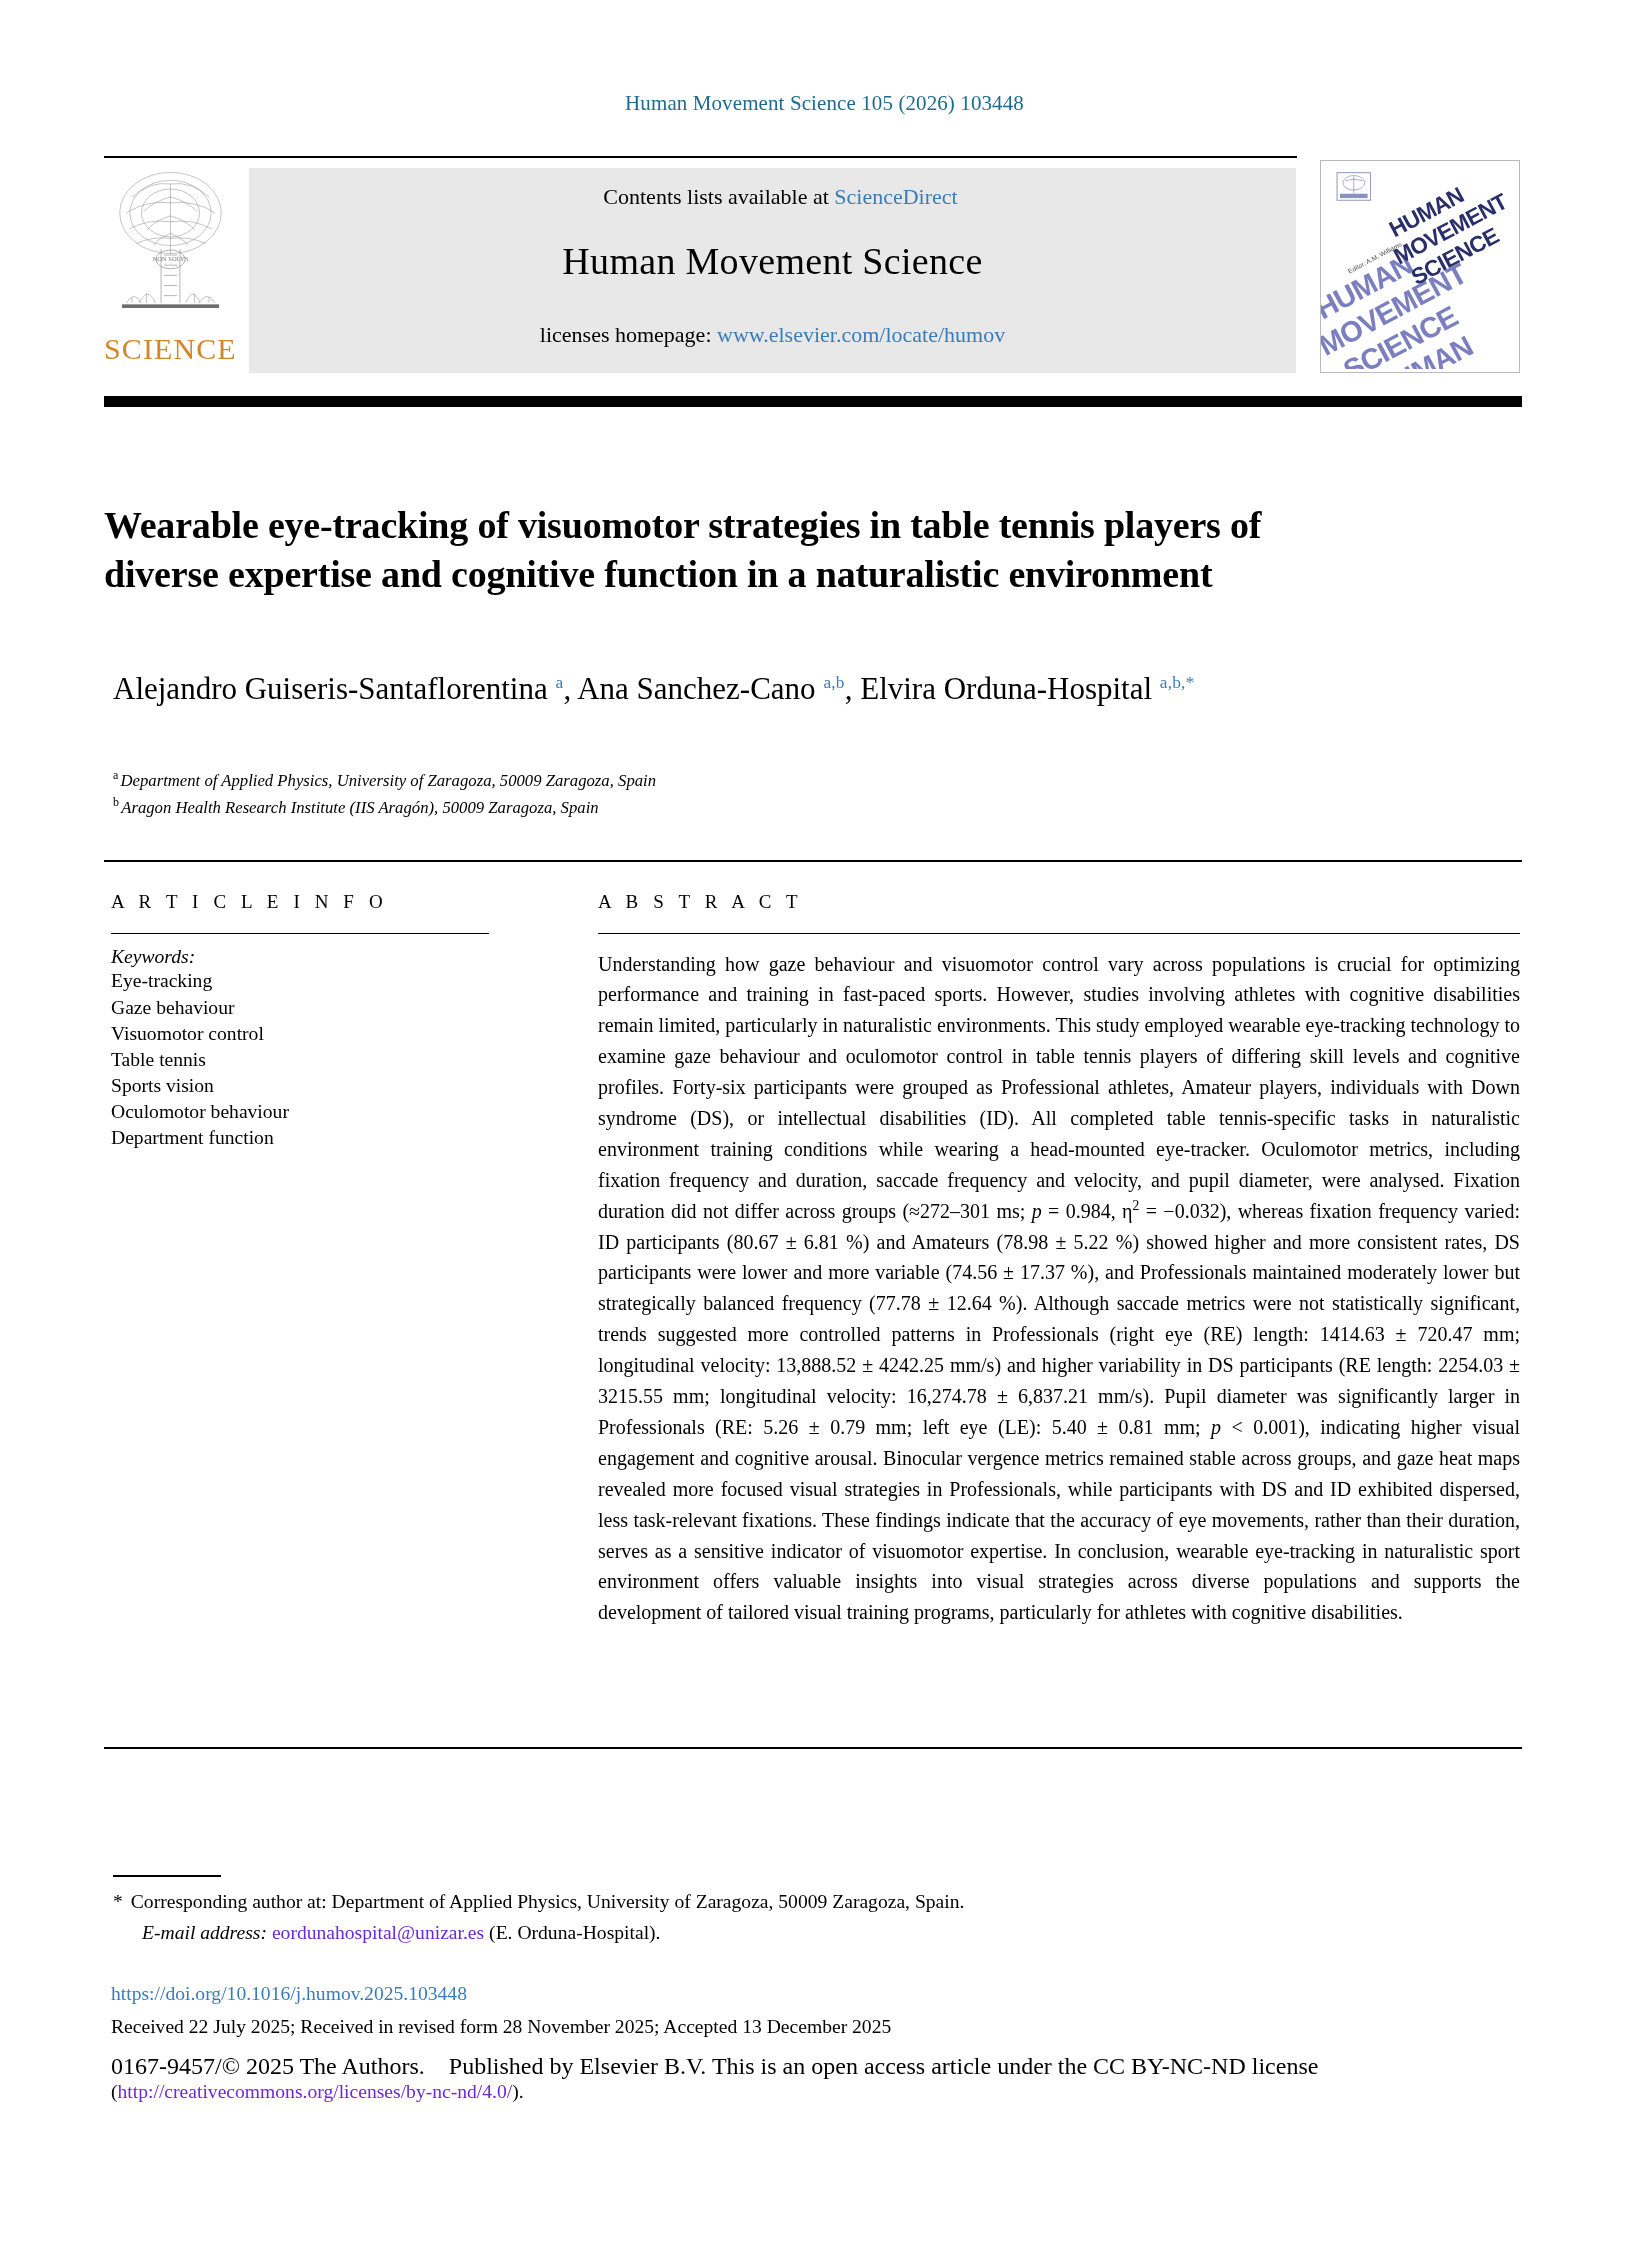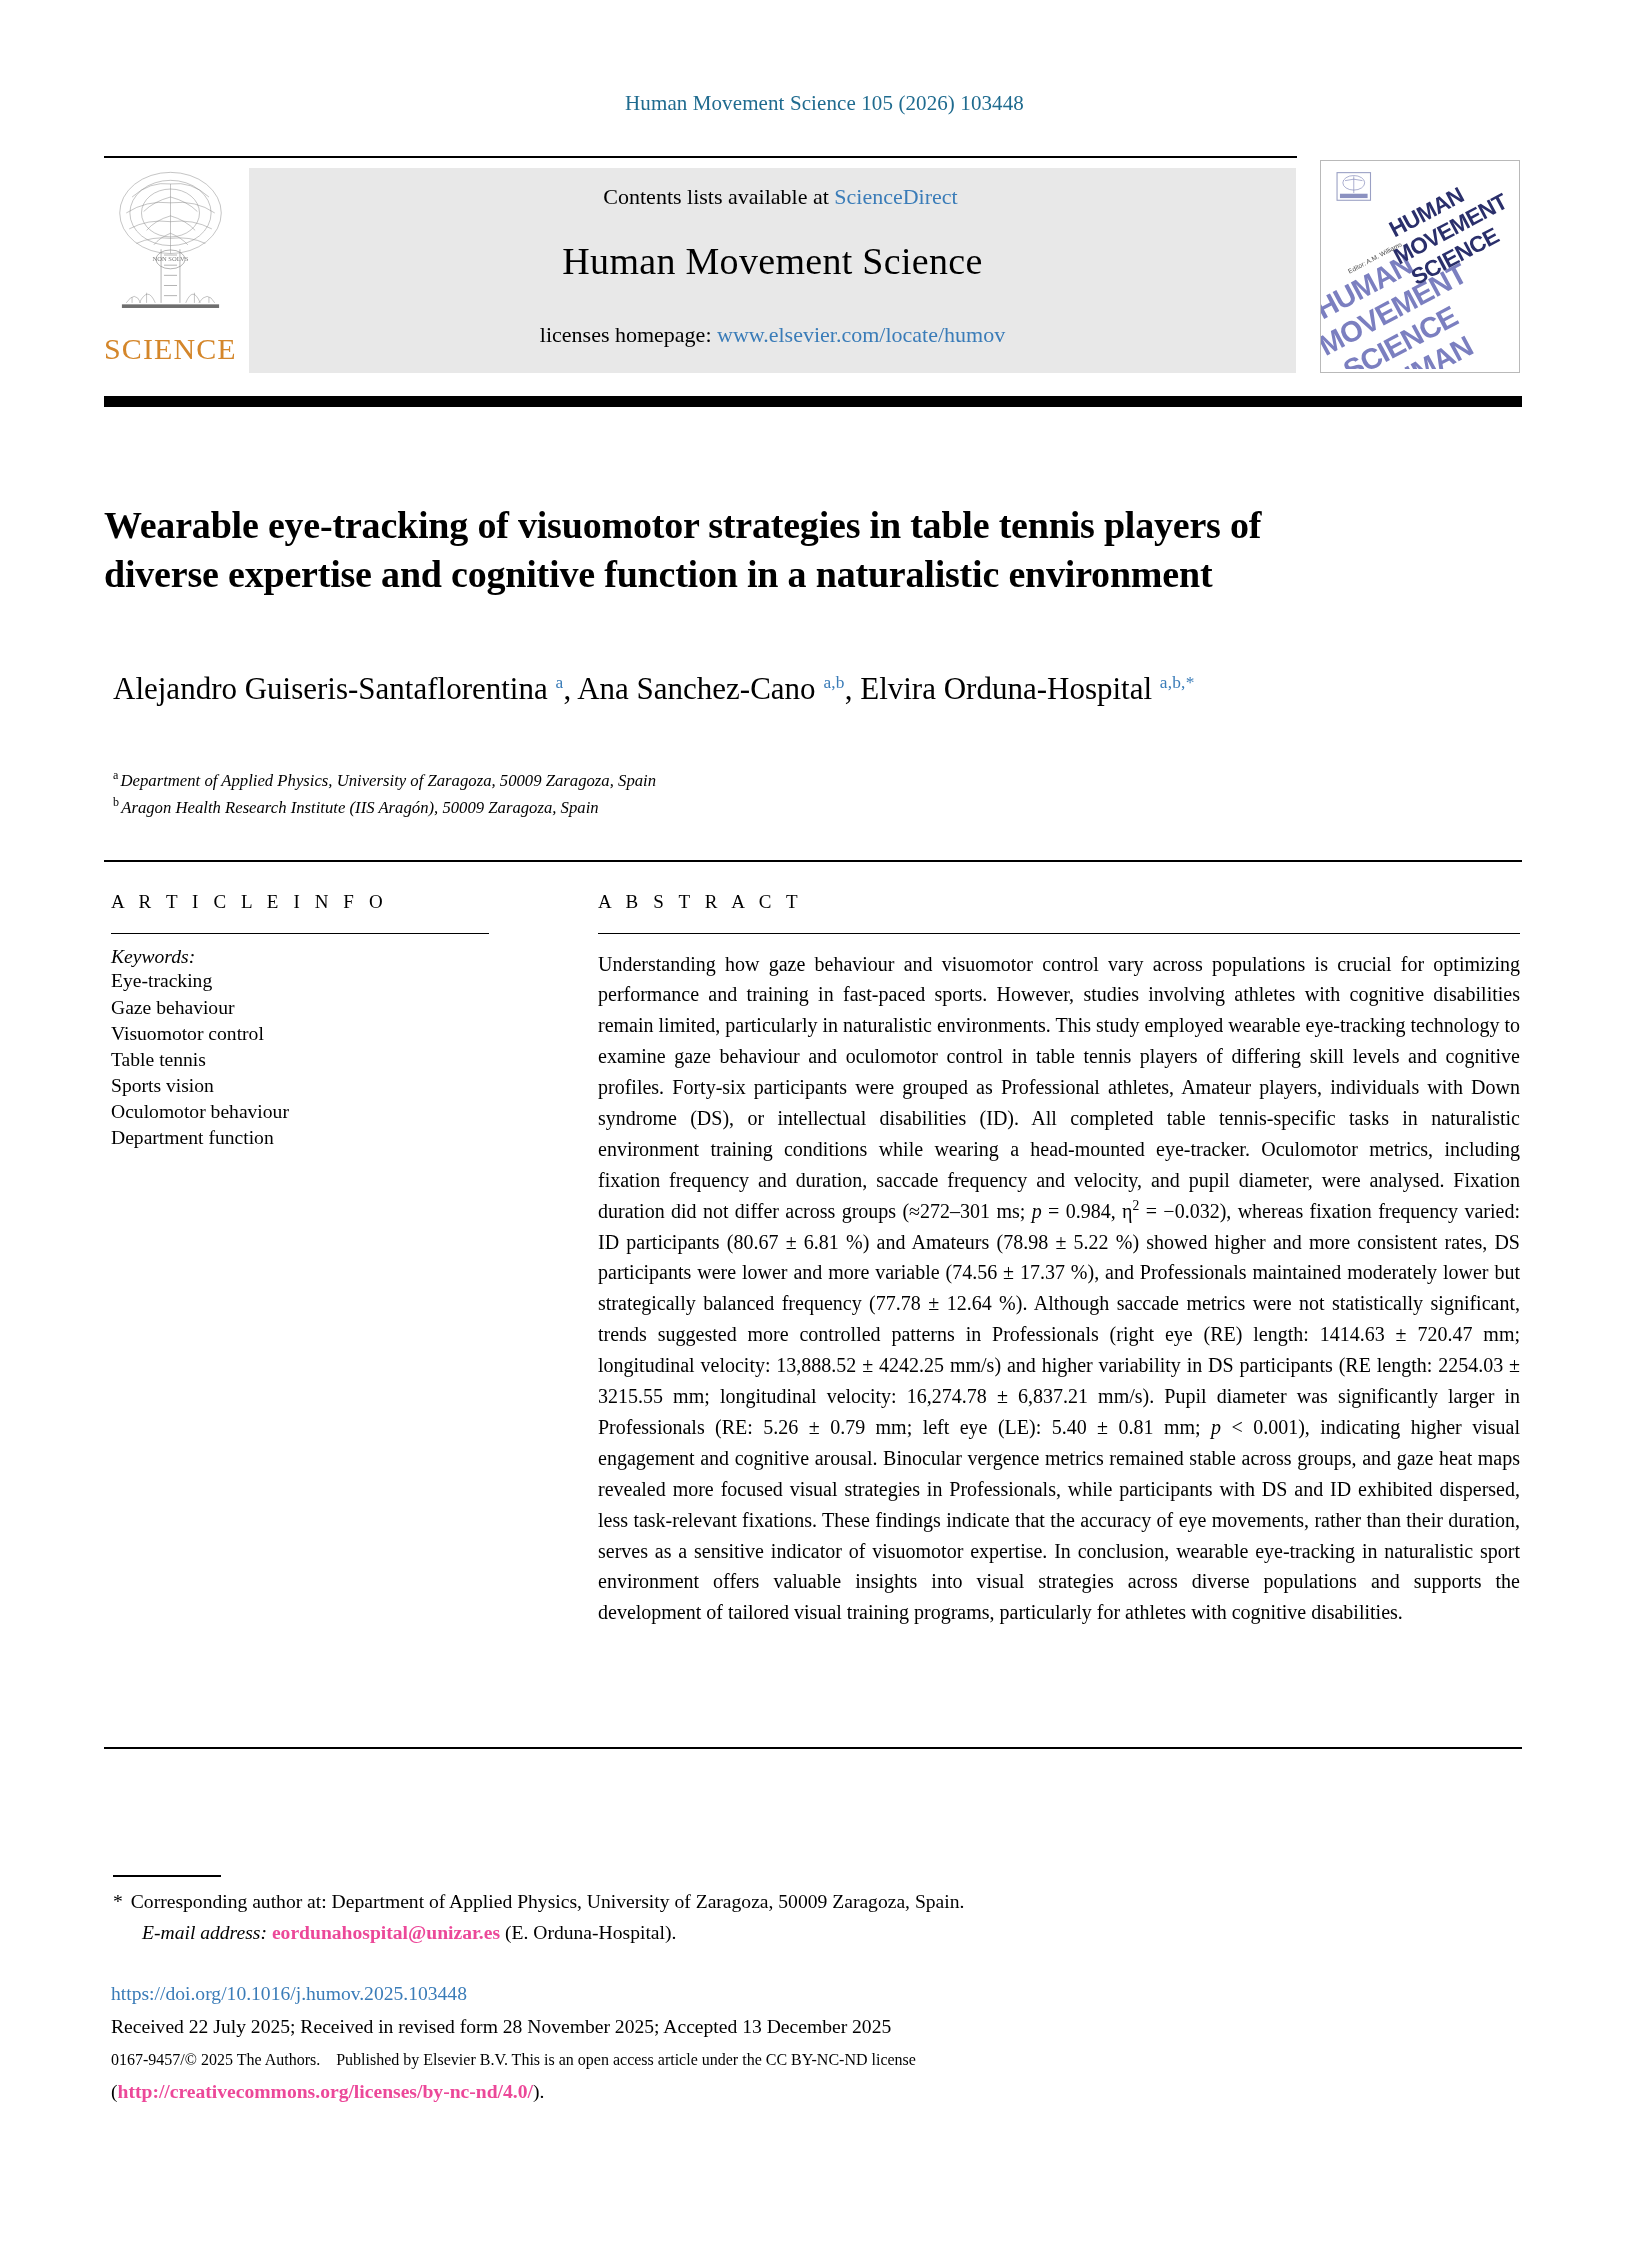--- a/index.html
+++ b/index.html
@@ -272,23 +272,22 @@
     left: 142px;
     top: 1918px;
     width: 1309px;
     font-size: 19.6px;
     line-height: 1.5;
   }
   .fn-email .lbl {
     font-style: italic;
   }
   .fn-email a, .link {
-    color: #ec4899;
+    color: #6d28d9;
     text-decoration: none;
-    font-weight: bold;
   }
 
   
   .doi {
     position: absolute;
     left: 111px;
     top: 1983px;
     font-size: 19.6px;
     color: #3a7cb8;
   }
@@ -297,21 +296,21 @@
     left: 111px;
     top: 2016px;
     width: 1382px;
     font-size: 19.6px;
   }
   .copyright {
     position: absolute;
     left: 111px;
     top: 2048px;
     width: 1409px;
-    font-size: 16px;
+    font-size: 24px;
     line-height: 1.55;
     text-align: justify;
     text-justify: inter-word;
   }
   .cc-line {
     position: absolute;
     left: 111px;
     top: 2081px;
     width: 1382px;
     font-size: 19.6px;

